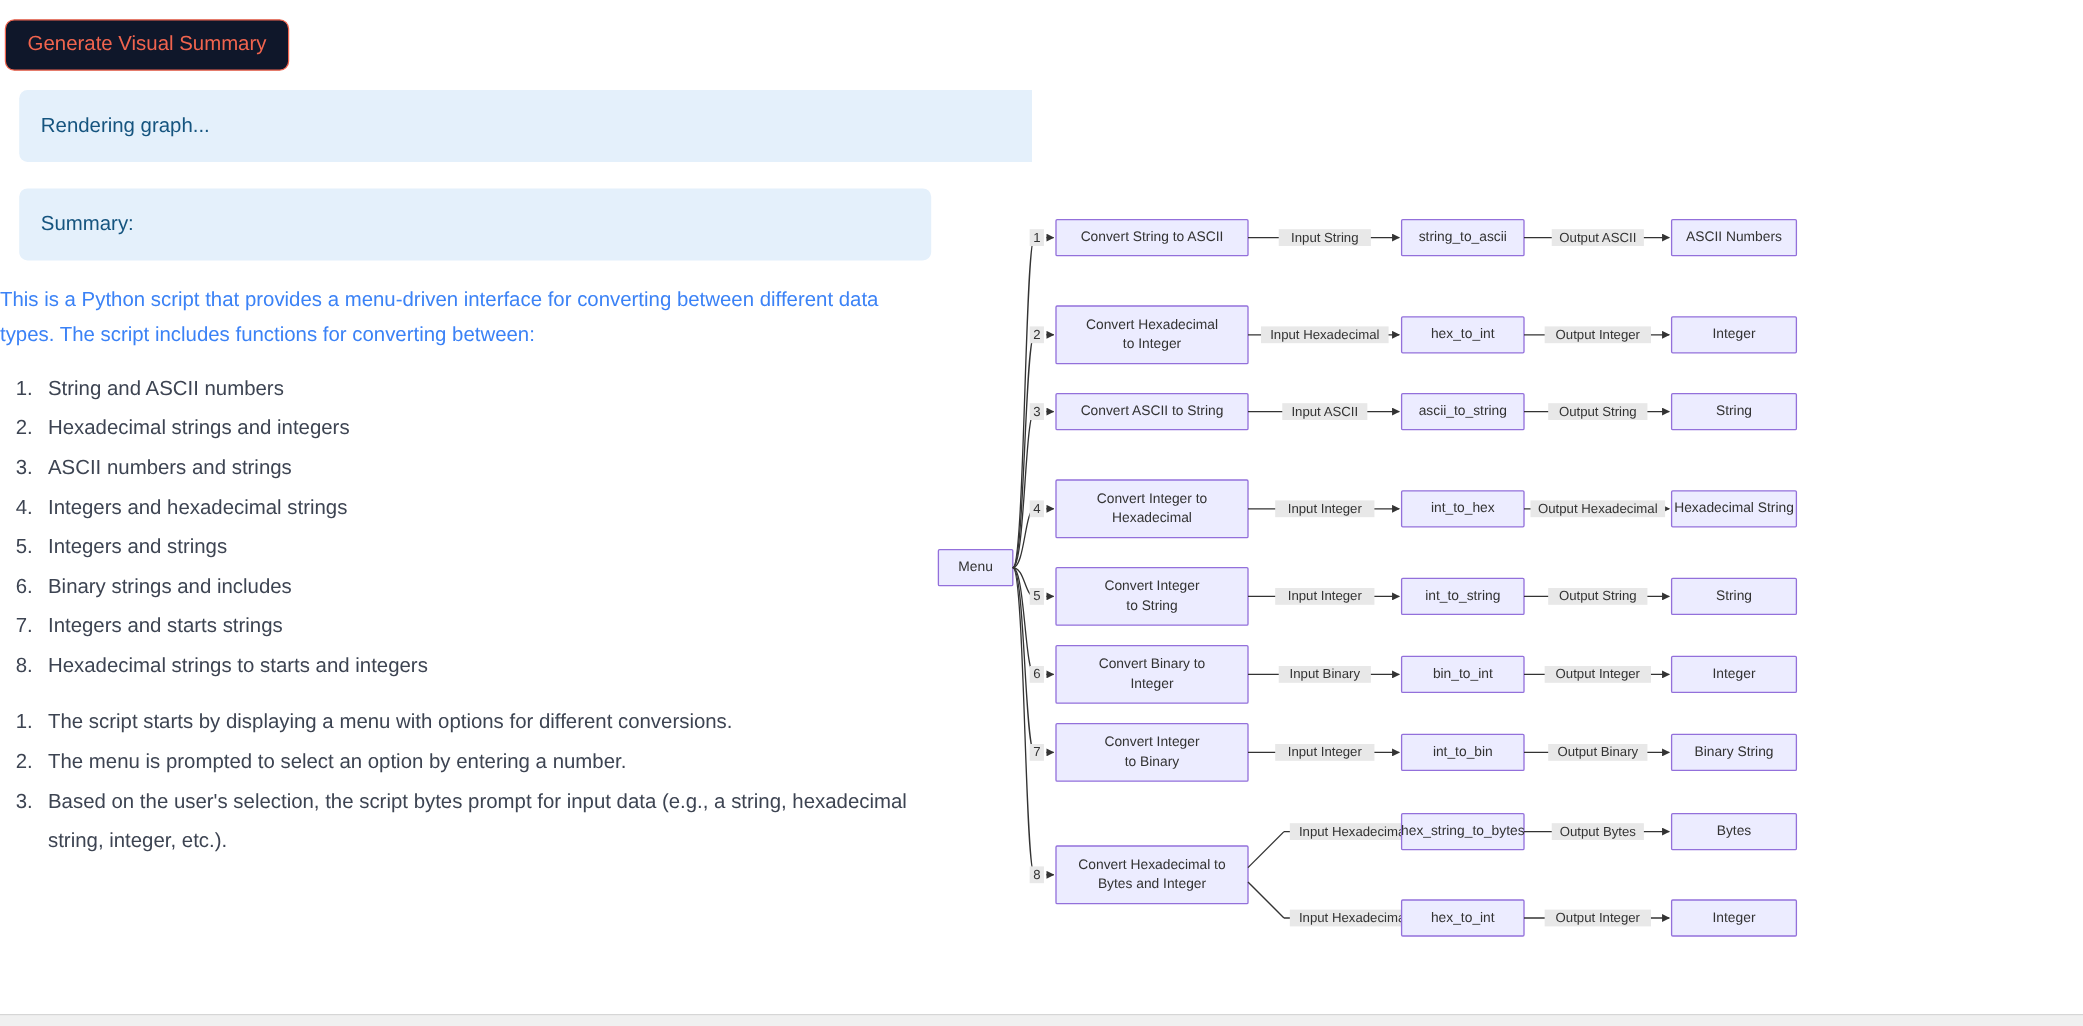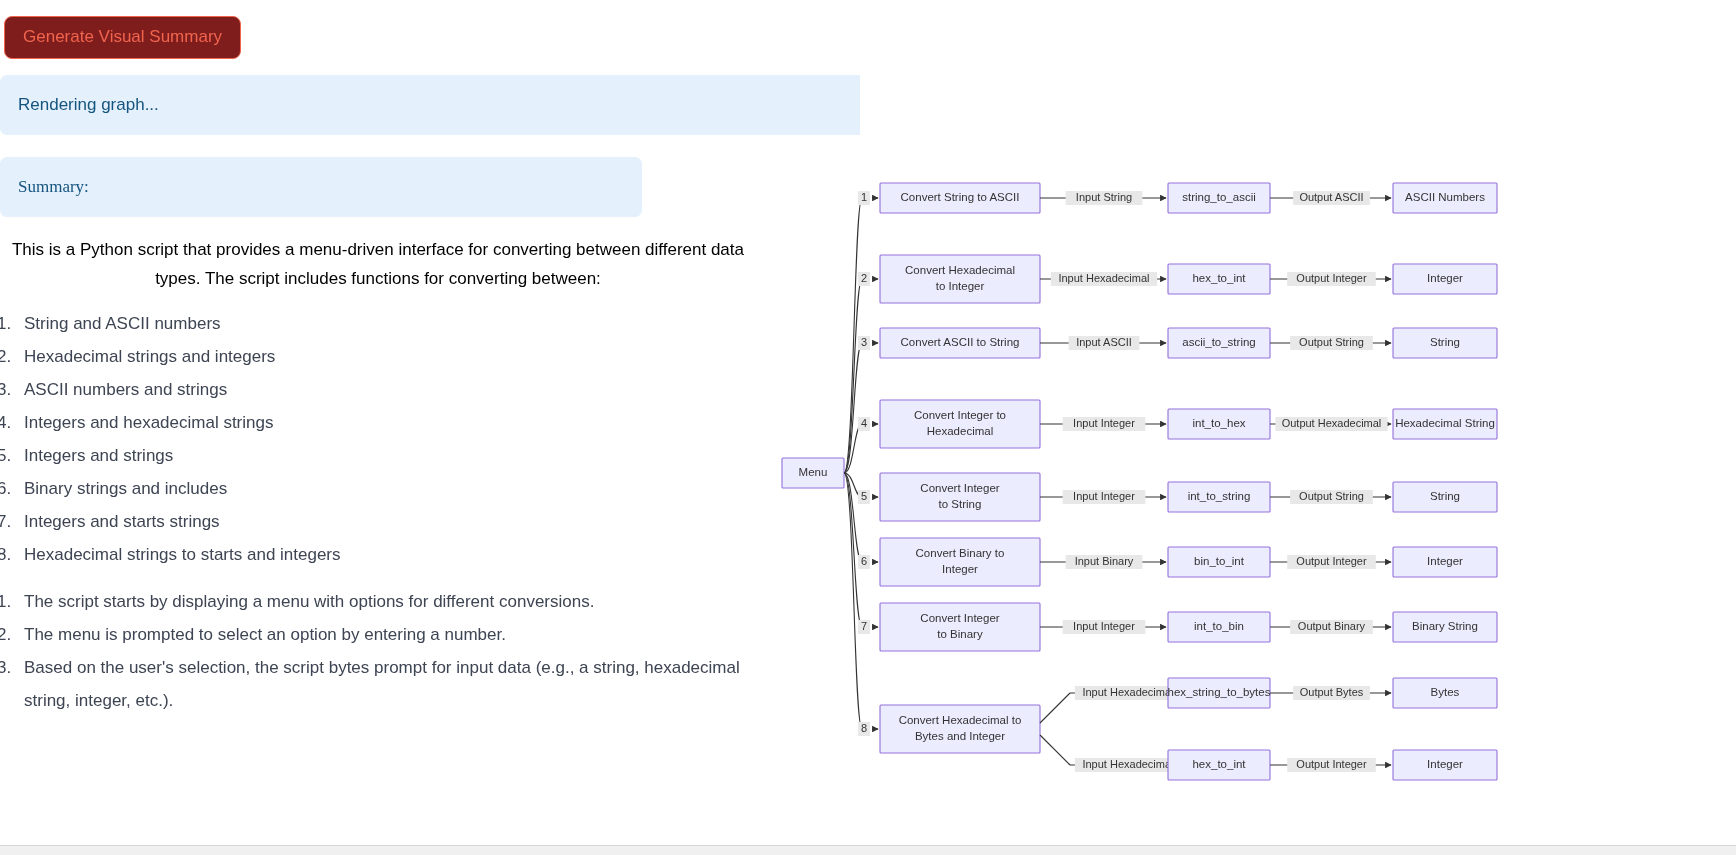--- a/index.html
+++ b/index.html
@@ -18,50 +18,49 @@
     width: 860px; height: 845px;
     overflow: hidden;
     background: #fff;
   }
   .btn-generate {
     display: inline-block;
     margin: 16px 0 0 4px;
     padding: 11px 18px;
     border: 1px solid #f1644e;
     border-radius: 8px;
-    background: #7f1d1d;
+    background: #0f172a;
     color: #f1644e;
     font-size: 17px;
     line-height: 1.1;
     cursor: pointer;
     font-family: "Liberation Sans", sans-serif;
   }
   .info-box {
-    margin: 16px 0 0 0;
+    margin: 16px 0 0 16px;
     background: #e4f0fb;
     border-radius: 7px;
     color: #15547f;
     font-size: 17px;
     padding: 20px 18px;
     width: 1570px;
   }
-  .info-box.summary { width: 642px; margin-top: 22px; font-family: Liberation Serif, serif; }
+  .info-box.summary { width: 760px; margin-top: 22px; }
 
   .body-text {
-    color: #000000;
+    color: #3b82f6;
     font-size: 17px;
     line-height: 29px;
     margin: 18px 0 0 0;
     width: 760px;
     padding: 0 4px 0 0;
-    text-align: center;
   }
   ol.num-list {
     margin: 14px 0 0 0;
-    padding-left: 16px;
+    padding-left: 32px;
     color: #3d4452;
     font-size: 17px;
     line-height: 33px;
     width: 770px;
   }
   ol.num-list li { padding-left: 8px; }
 
   
   #diagram-pane {
     position: absolute;

